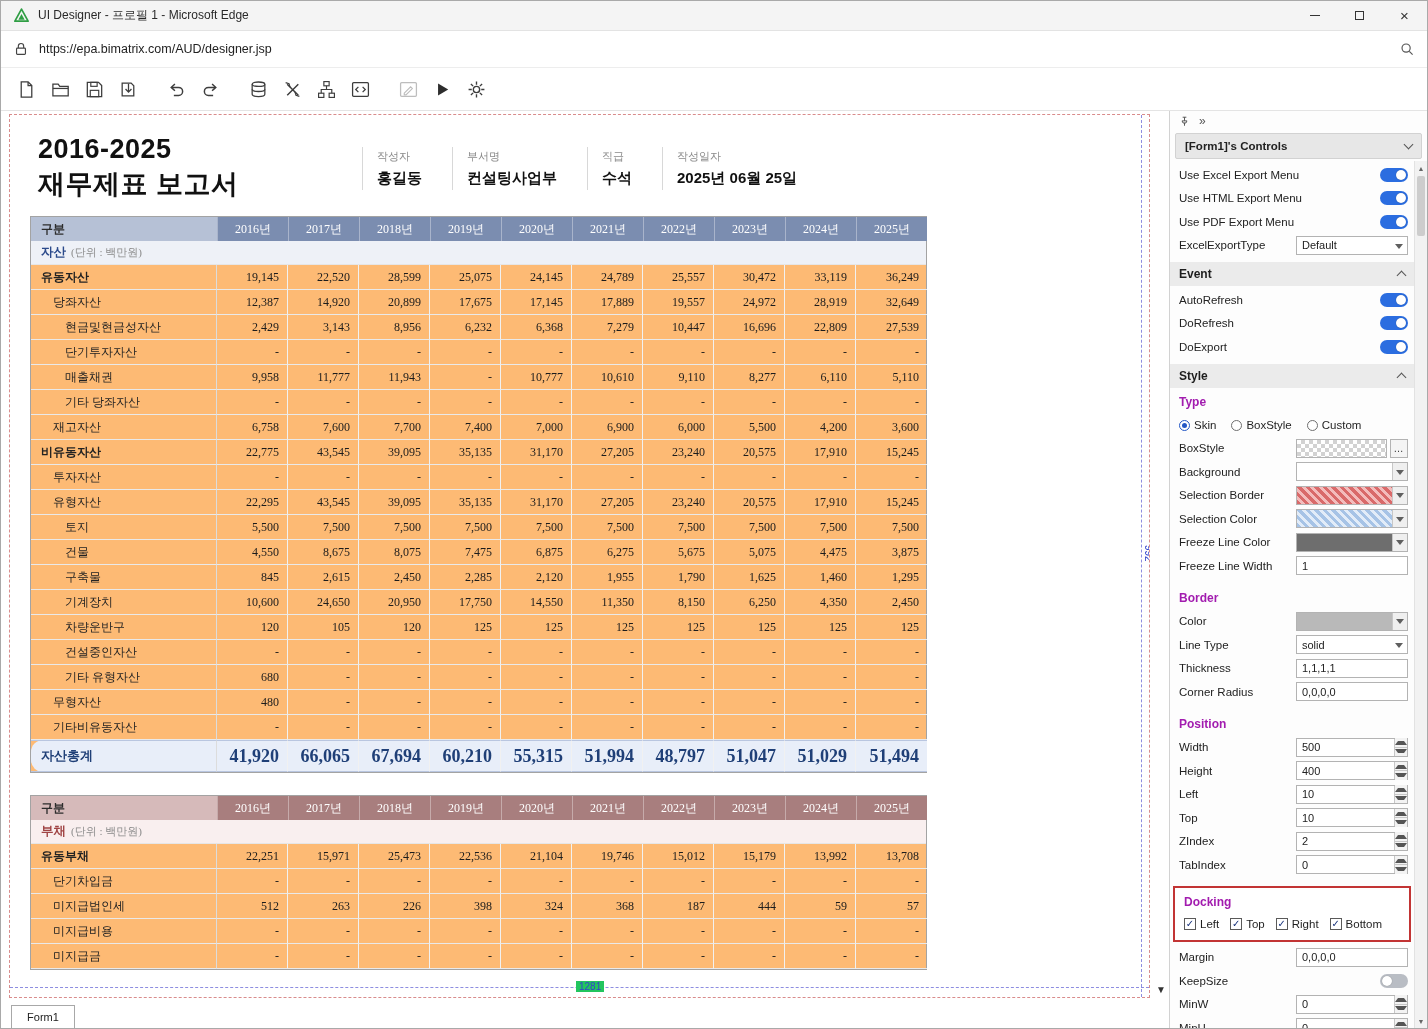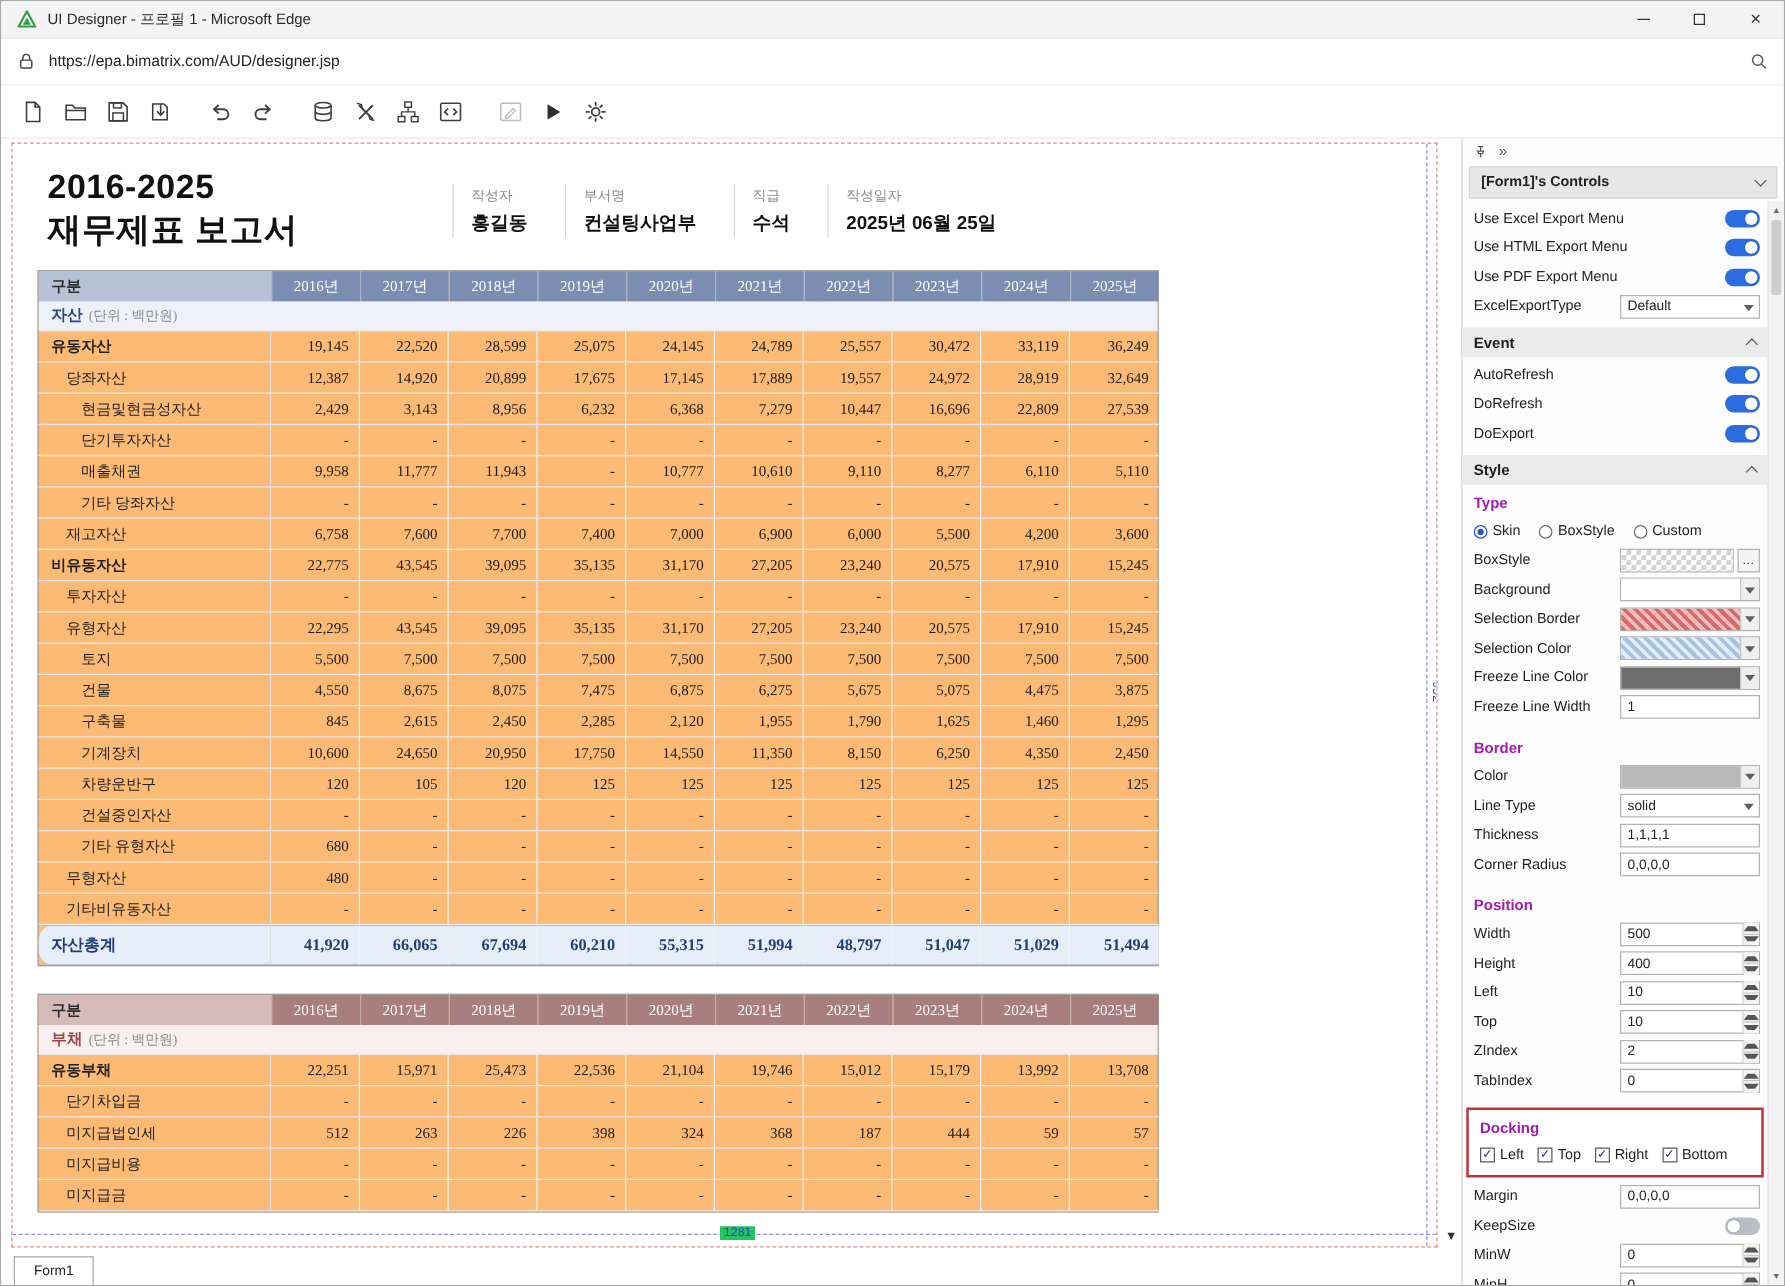--- a/index.html
+++ b/index.html
@@ -62,21 +62,21 @@
   .sec-title { font-weight:bold; font-size:12.5px; }
   .blue .sec-title { color:#2b4a8b; }
   .red .sec-title { color:#a04545; }
   .sec-unit { font-size:11px; color:#8a8a8a; margin-left:5px; }
   .f-data { height:25px; }
   .f-label { display:flex; align-items:center; border-bottom:1px solid #e9e9e9; border-right:1px solid #dcdcdc; color:#222; }
   .f-val { display:flex; align-items:center; justify-content:flex-end; padding-right:8px; border-bottom:1px solid #e9e9e9; border-right:1px solid #f1f1f1; color:#1c1c1c; }
   .frow .f-val:last-child { border-right:none; }
   .f-total { height:32px; background:#e8eef9; font-weight:bold;border-radius:12px; }
   .f-total .f-label { border-top:1px solid #b9c6e0; border-bottom:1px solid #b9c6e0; padding-left:10px; color:#1f3f77; font-size:13px; }
-  .f-total .f-val { border-top:1px solid #b9c6e0; border-bottom:1px solid #b9c6e0; color:#1f3f77; font-size:13px; background:#e8eef9; }
+  .f-total .f-val { border-top:1px solid #b9c6e0; border-bottom:1px solid #b9c6e0; color:#1f3f77; font-size:18px; background:#e8eef9; }
 
   .form-tab { position:absolute; left:10px; bottom:0; width:64px; height:23px; background:#fff; border:1px solid #a8a8a8; border-bottom:none; display:flex; align-items:center; justify-content:center; font-size:11px; color:#222; z-index:8; }
 
   
   .panel { width:258px; background:#fdfdfd; border-left:1px solid #d2d2d2; position:relative; font-size:11.5px; }
   .panel-top { height:20px; display:flex; align-items:center; gap:9px; padding-left:9px; color:#555; }
   .panel-top svg { width:11px; height:11px; }
   .panel-chevrons { font-size:12px; color:#555; }
   .panel-header { margin:2px 5px 4px 5px; height:26px; background:#e7e7e7; border:1px solid #d2d2d2; border-radius:2px; display:flex; align-items:center; padding:0 9px; font-weight:bold; font-size:11.5px; color:#222; }
   .chev-closed { width:7px; height:7px; border-right:1.6px solid #555; border-bottom:1.6px solid #555; transform:rotate(45deg); margin-left:auto; margin-top:-3px; }

